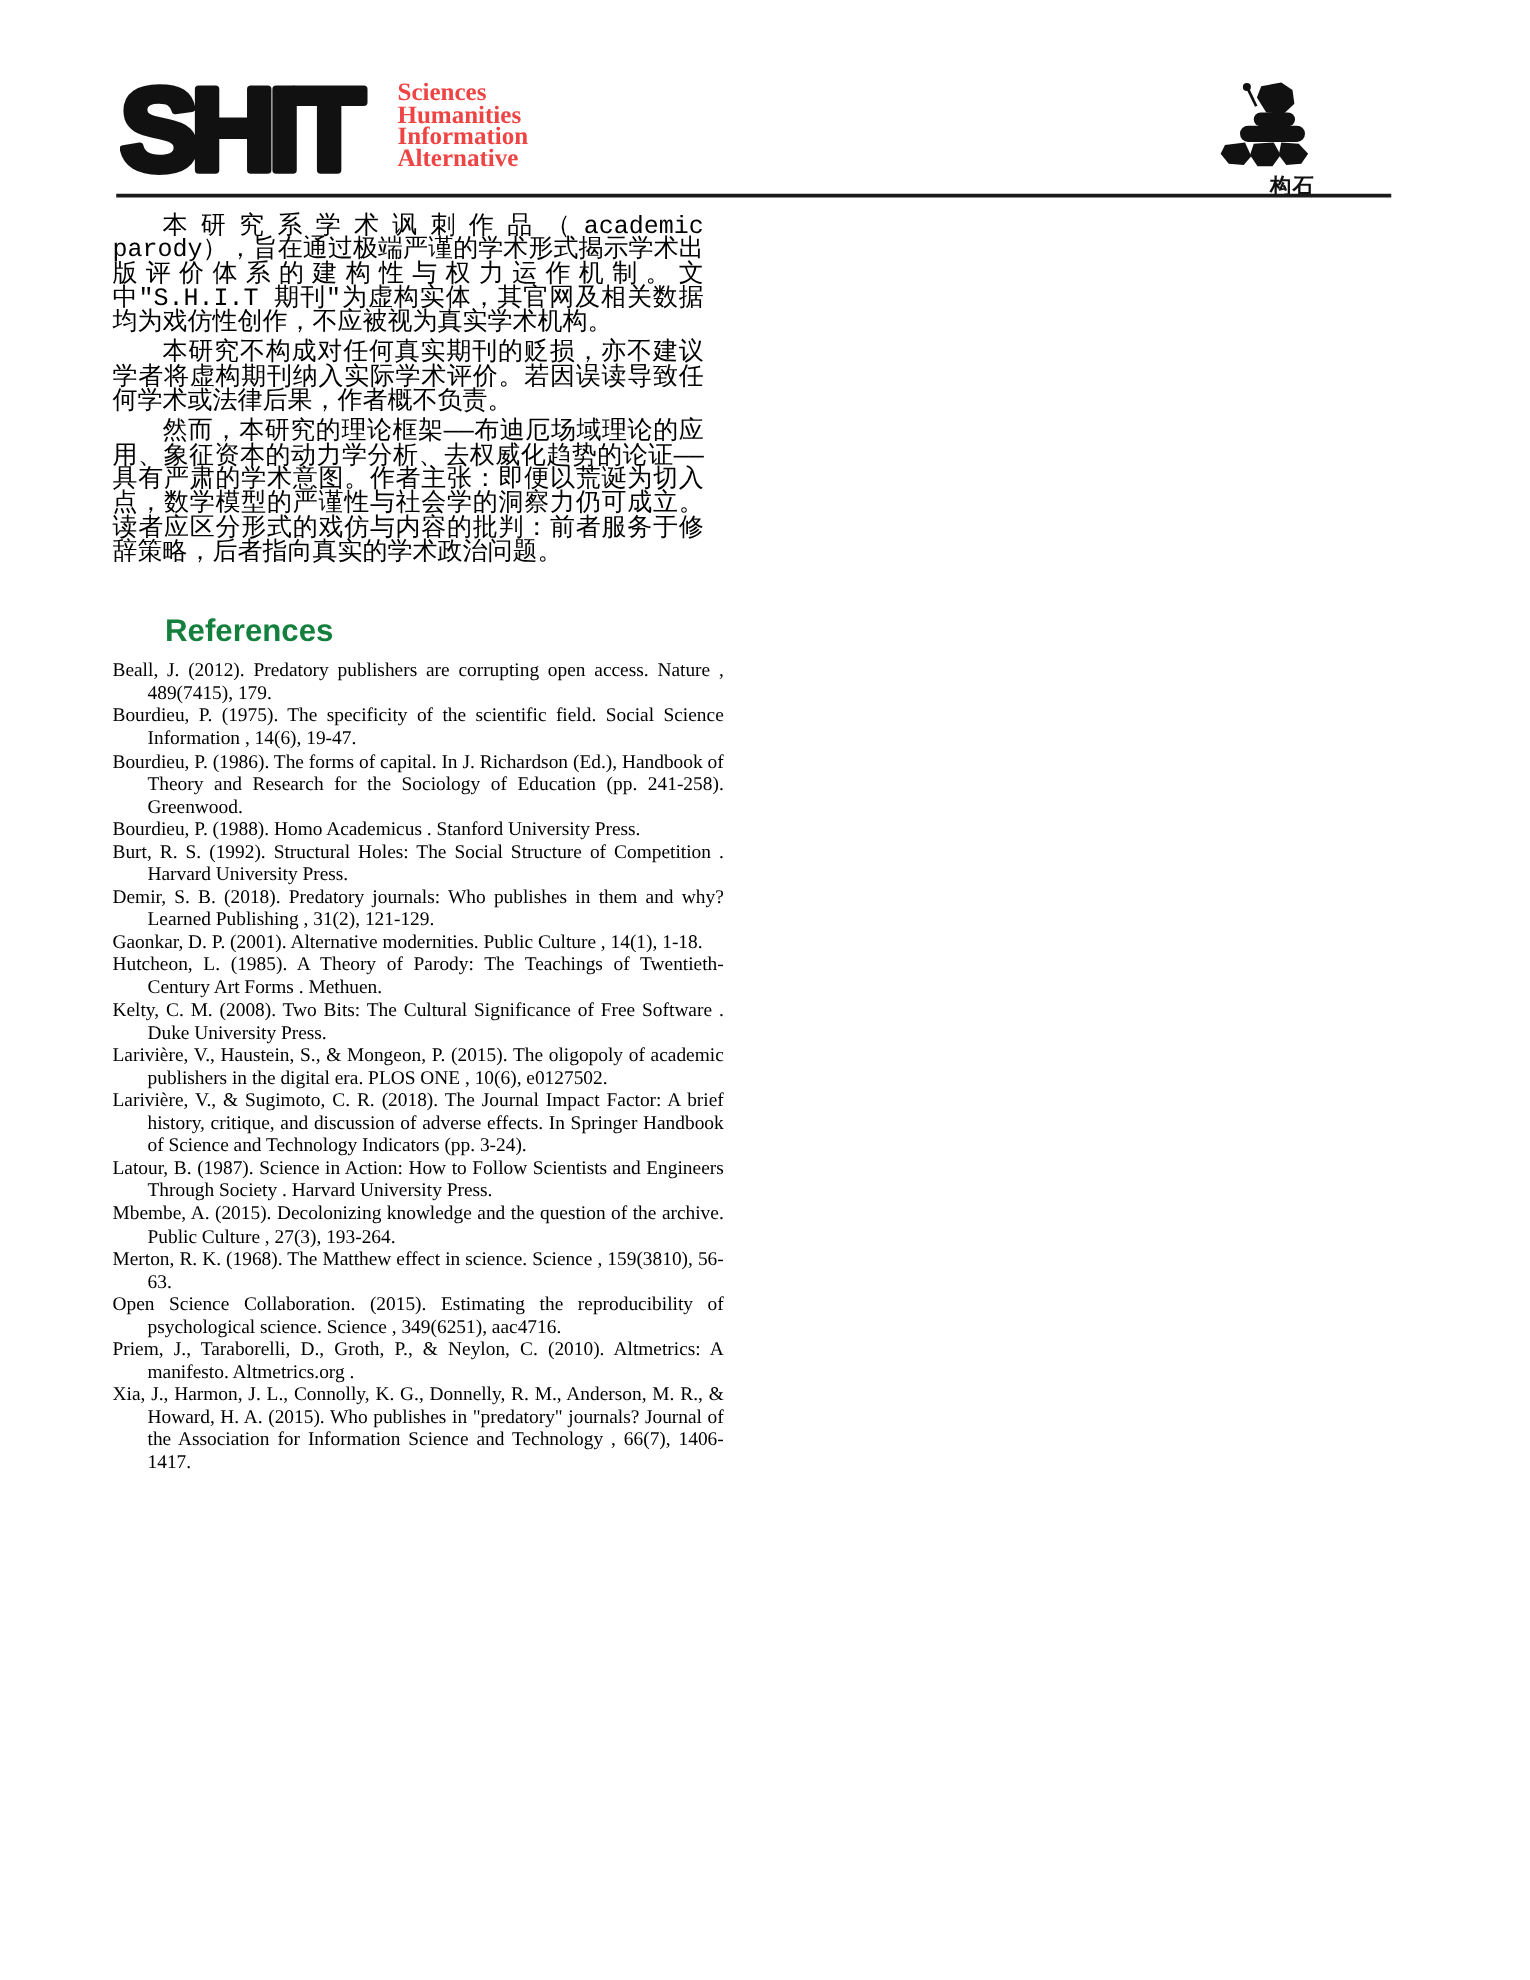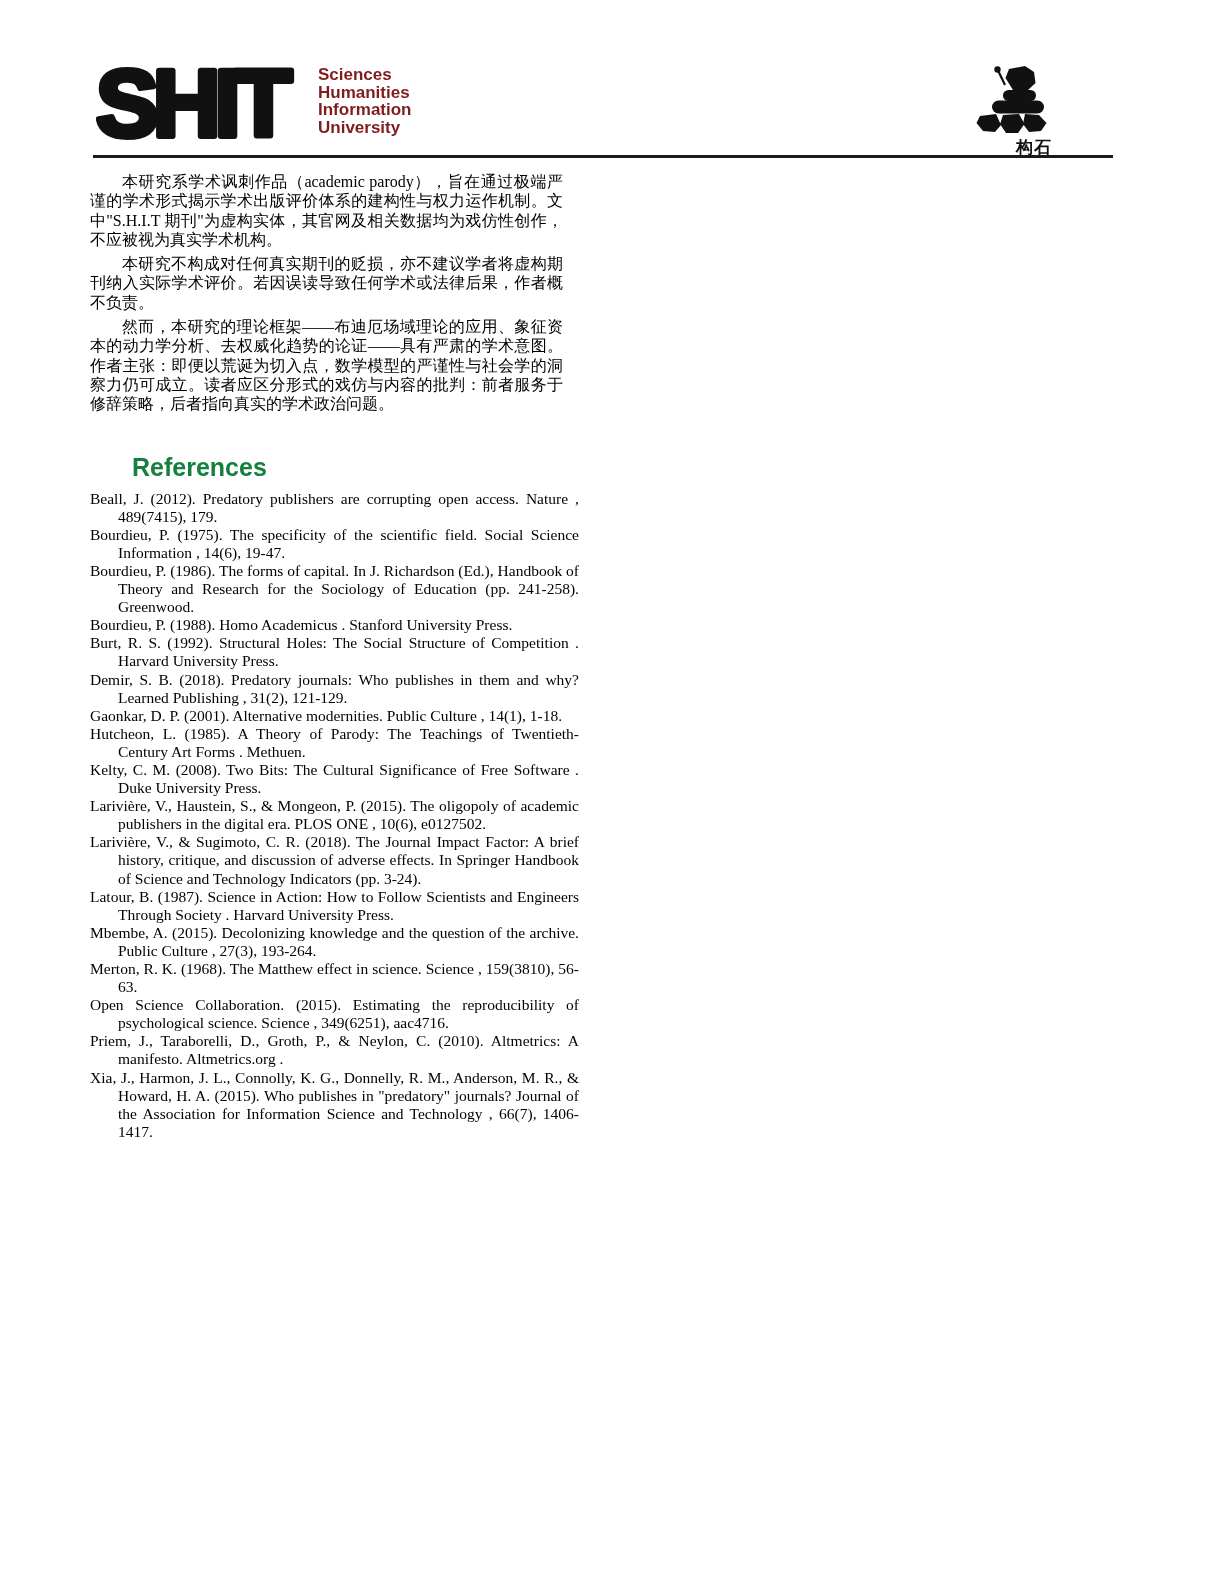--- a/index.html
+++ b/index.html
@@ -10,40 +10,40 @@
     margin:0 auto;
     overflow:hidden;
     font-family:"Liberation Serif","DejaVu Serif",serif;
     color:#000;
     padding-left:40px;
   }
   
   .wordmark-wrap{position:absolute;left:96px;top:56px;}
   .subtitle{
     position:absolute;left:318px;top:66px;
-    font-family:Liberation Sans, sans-serif;
-    font-weight:700;font-size:17px;line-height:17.5px;color:#7f1d1d;
+    font-family:Liberation Serif, serif;
+    font-weight:700;font-size:20px;line-height:17.5px;color:#ef4444;
   }
   .logo{position:absolute;left:972px;top:64px;width:80px;text-align:right;}
   .logo-label{
     font-family:"Liberation Sans","DejaVu Sans",sans-serif;
     font-weight:700;font-size:17px;line-height:18px;color:#111;margin-top:1px;
     letter-spacing:1px;
   }
   .divider{
     position:absolute;left:93px;top:155px;width:1020px;height:0;
     border-top:3px solid #1a1a1a;
   }
   
   .column{position:absolute;left:90px;top:172px;width:489px;}
   .zh{
     margin:0 16px 5px 0;
-    font-size:16px;line-height:19.3px;
+    font-size:20px;line-height:19.3px;
     text-align:justify;text-indent:2em;
-    font-family:Liberation Serif, serif;
+    font-family:Liberation Mono, monospace;
   }
   .refs-heading{
     margin:40px 0 9px 42px;
     font-family:"Liberation Sans","DejaVu Sans",sans-serif;
     font-weight:700;font-size:25px;line-height:27px;color:#15803d;
   }
   .ref{
     margin:0;
     font-size:15.5px;line-height:18.1px;
     text-align:justify;
@@ -58,21 +58,21 @@
   <div class="wordmark-wrap">
     <svg width="225" height="92" viewBox="0 0 225 92" aria-hidden="true">
       <text x="0" y="80" font-family="Liberation Sans, DejaVu Sans, sans-serif" font-size="94" font-weight="bold" letter-spacing="-6" fill="#111111" stroke="#111111" stroke-width="6" stroke-linejoin="round">SHIT</text>
     </svg>
   </div>
 
   <div class="subtitle">
     <div>Sciences</div>
     <div>Humanities</div>
     <div>Information</div>
-    <div>University</div>
+    <div>Alternative</div>
   </div>
 
   <div class="logo">
     <svg width="80" height="70" viewBox="0 0 80 70" aria-hidden="true">
       <g fill="#111111" stroke="none">
         <path d="M33,21 L26.5,7.5" stroke="#111111" stroke-width="2.2" fill="none"></path>
         <circle cx="25.5" cy="5.5" r="3.2"></circle>
         <path d="M37,5 L53,2 L62,8 L63.5,19 L55,27 L41,26 L33.5,14 Z"></path>
         <rect x="31" y="26" width="33" height="11" rx="5.5"></rect>
         <rect x="20" y="36.5" width="52" height="13" rx="6.5"></rect>

